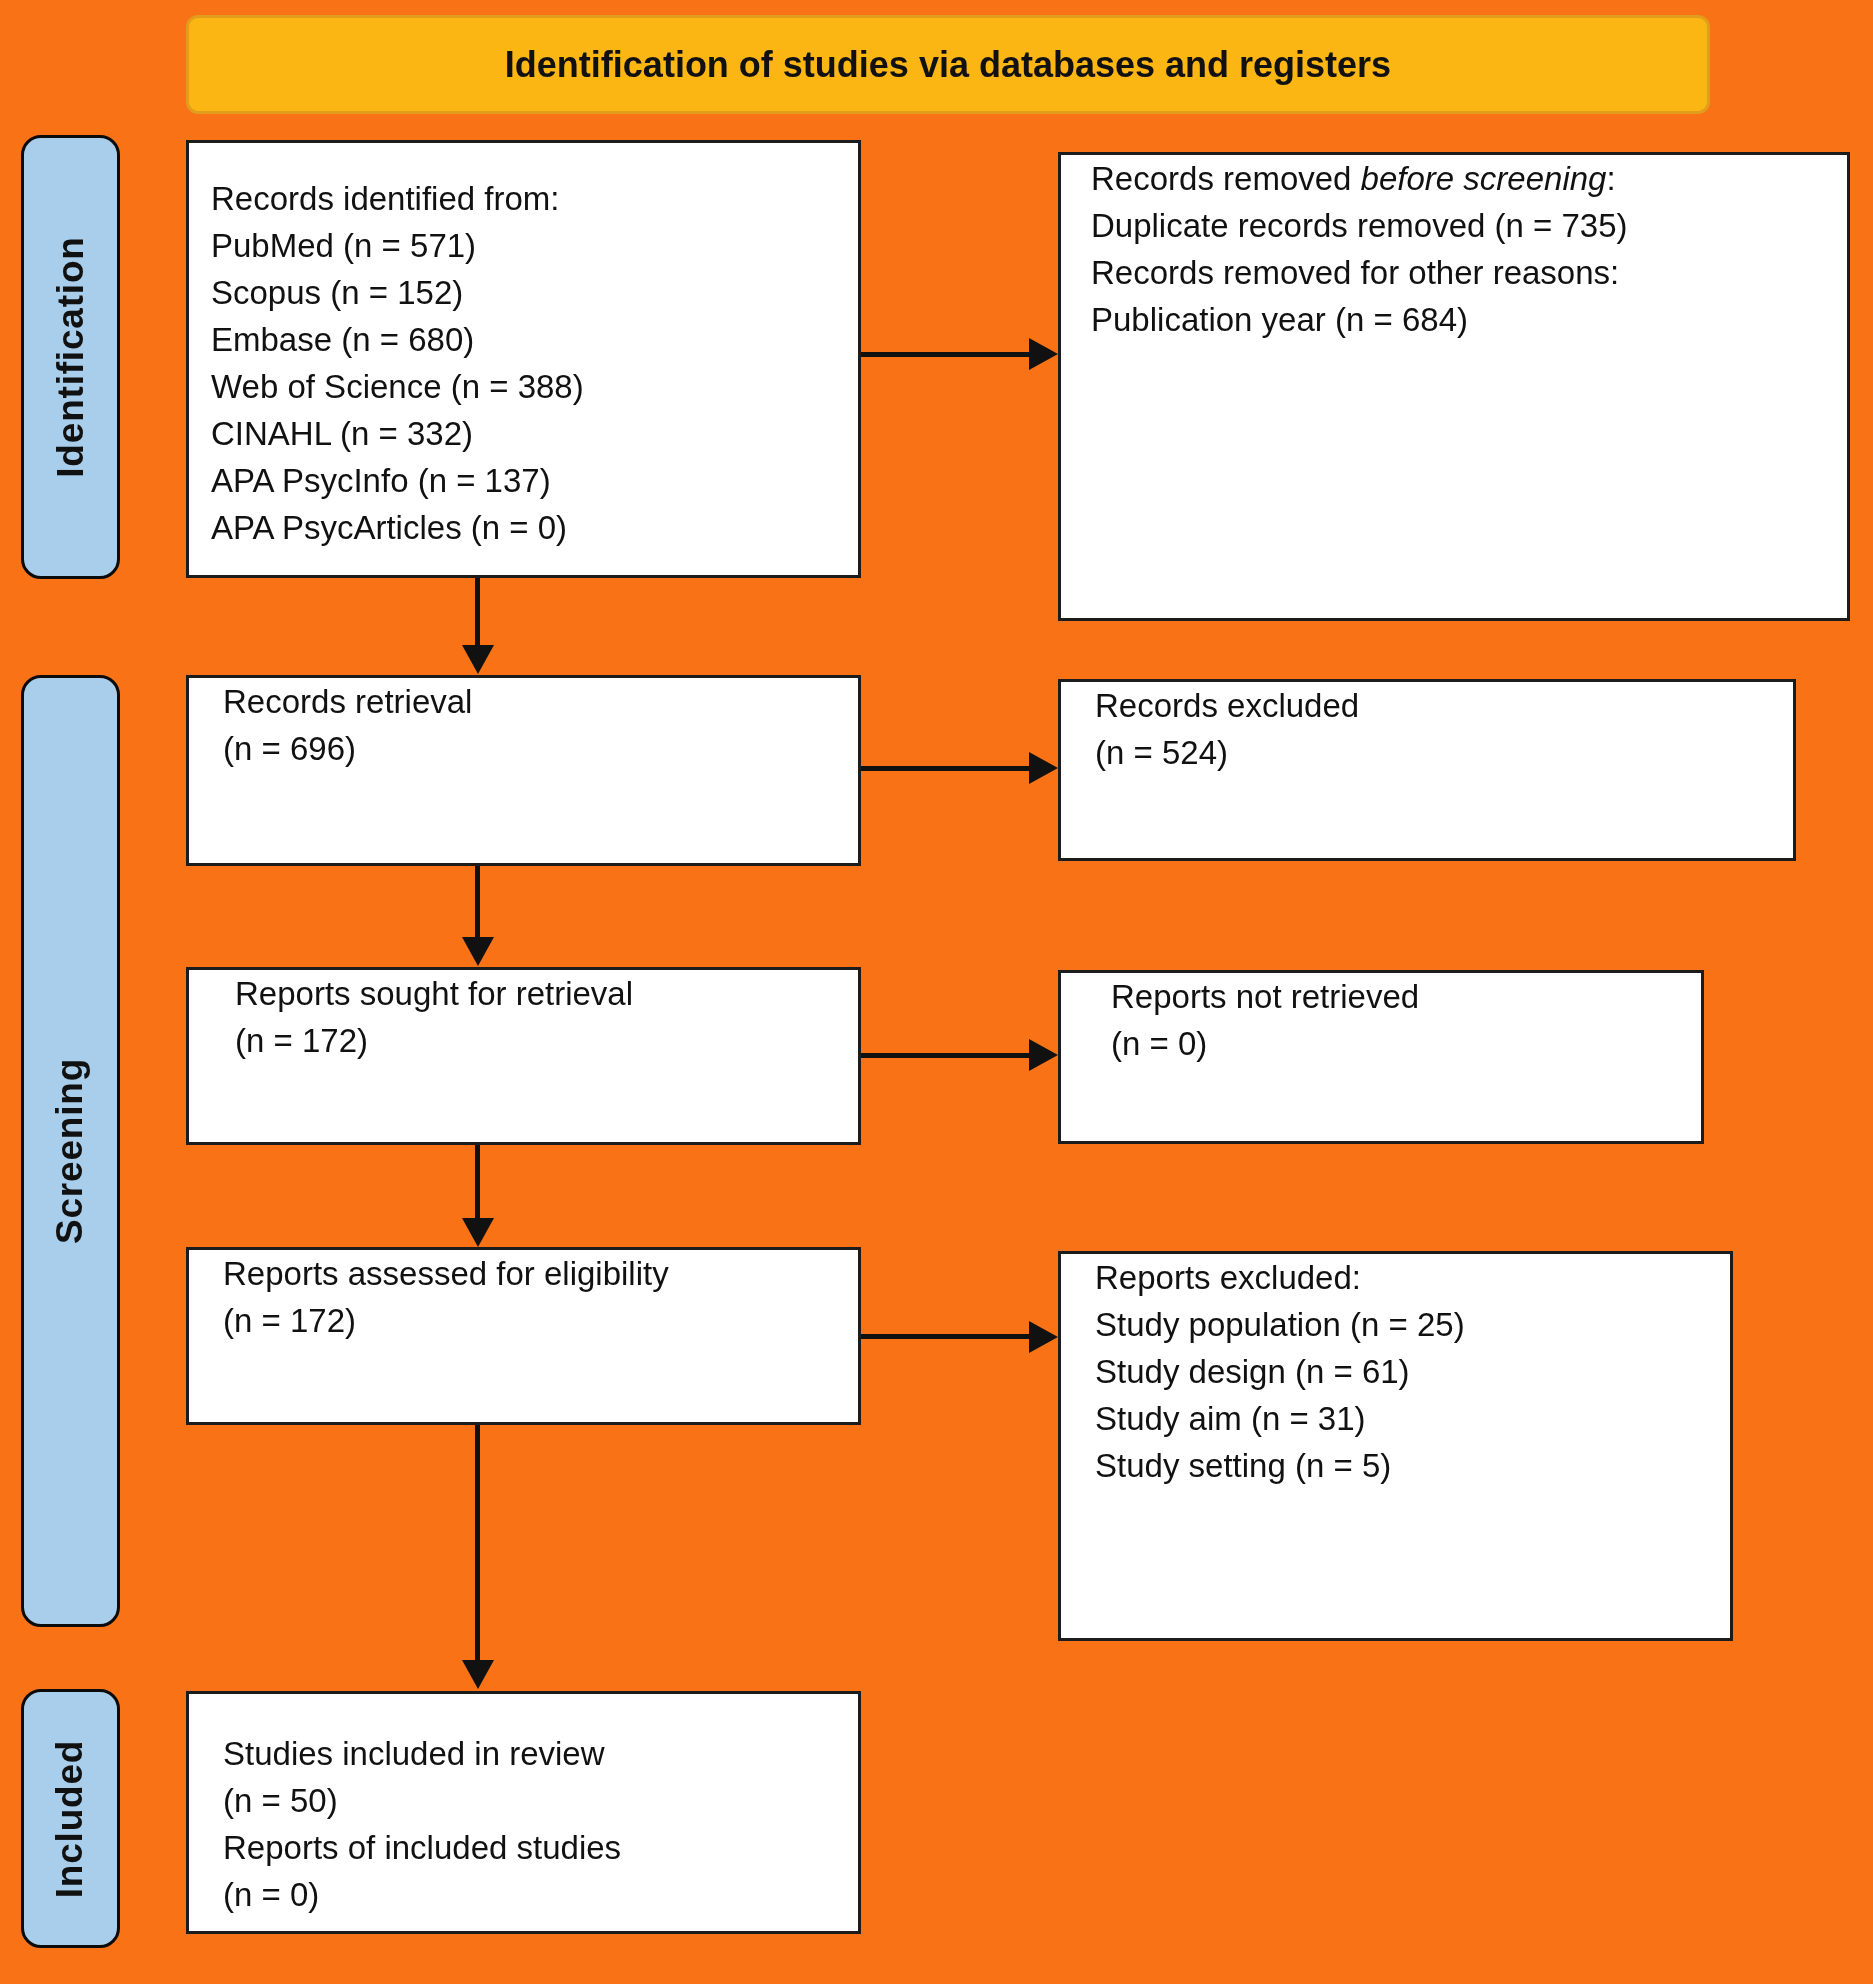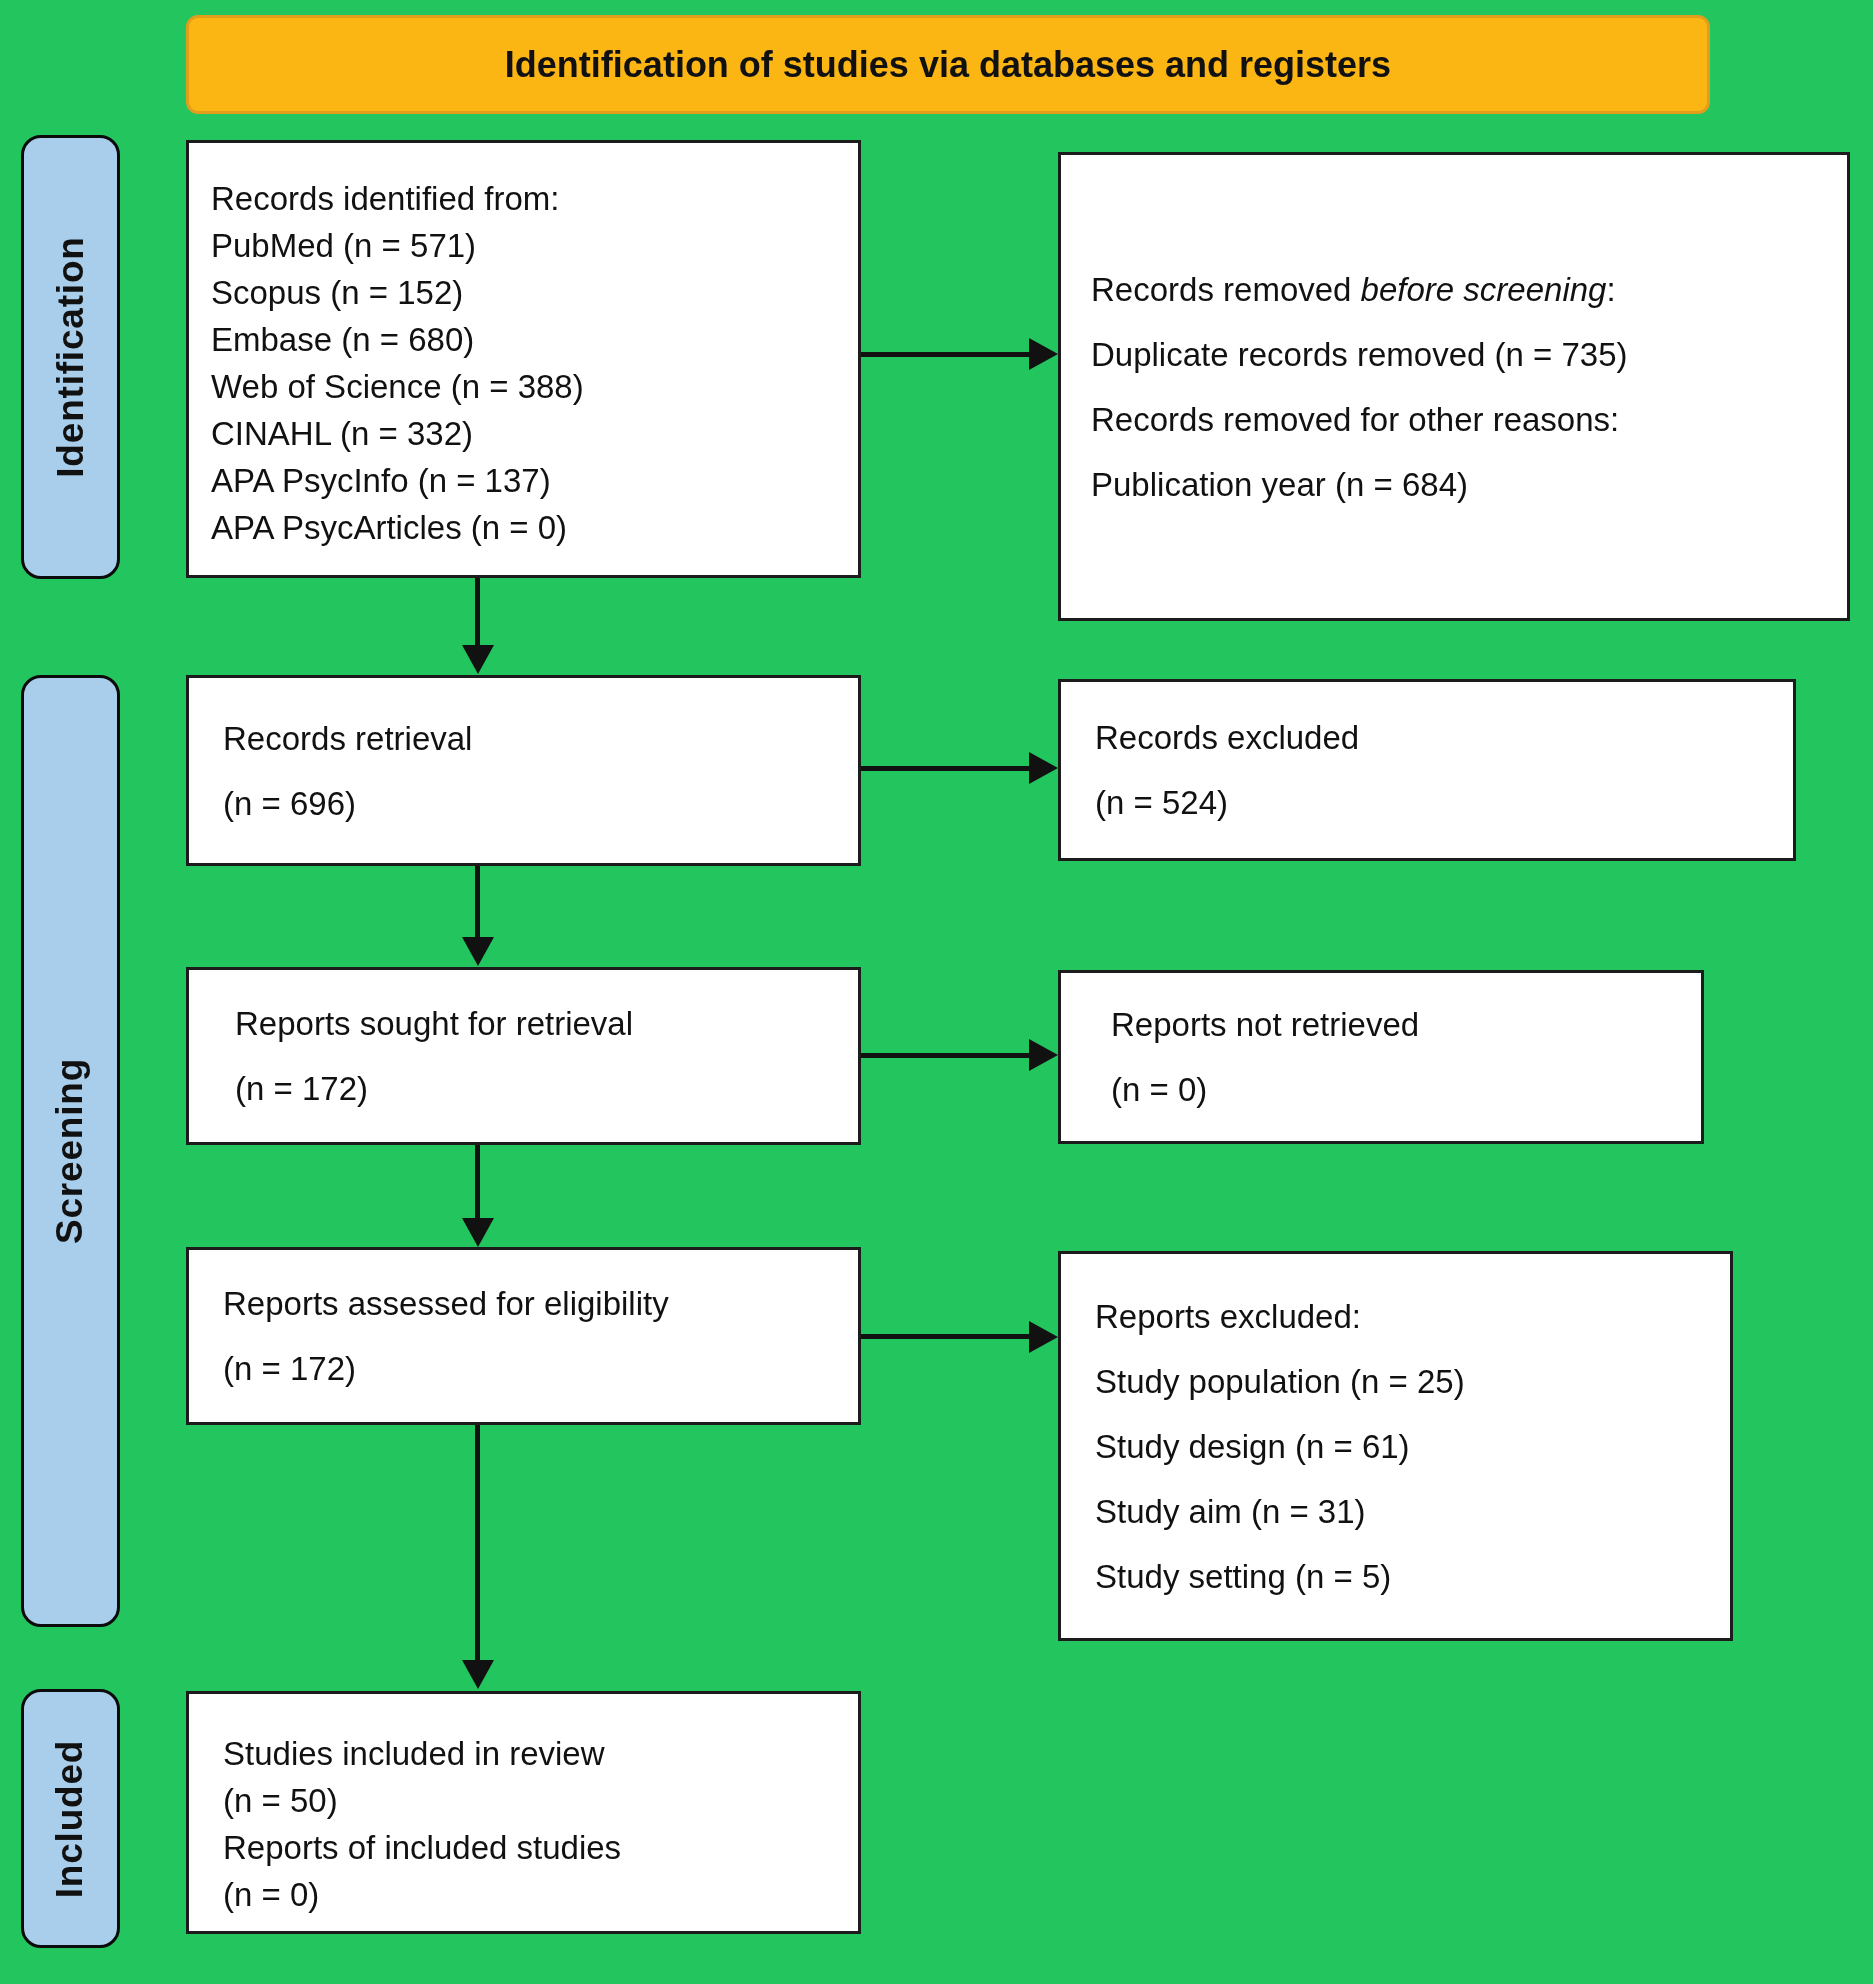--- a/index.html
+++ b/index.html
@@ -5,21 +5,21 @@
   :root{
     --banner-bg:#FCB614;
     --banner-border:#E09E1C;
     --sidebar-bg:#A9CEEB;
     --ink:#111111;
   }
   html,body{margin:0;padding:0;background:#ffffff;}
   #stage{
     position:relative;
     width:1873px;height:1985px;
-    background:#22c55e;
+    background:#f97316;
     font-family:"Liberation Sans","DejaVu Sans",sans-serif;
     color:var(--ink);
   }
   .banner{
     position:absolute;left:186px;top:15px;width:1524px;height:99px;
     background:var(--banner-bg);
     border:3px solid var(--banner-border);
     border-radius:12px;
     display:flex;align-items:center;justify-content:center;
     font-size:36px;font-weight:bold;
@@ -41,21 +41,21 @@
   }
   .box{
     position:absolute;
     background:#ffffff;
     border:3.8px solid #1c1c1c;
     box-sizing:border-box;
     font-size:33px;line-height:47px;
     display:flex;flex-direction:column;
   }
   .box .indent{}
-  .v-center{justify-content:center;gap:18px;}
+  .v-center{}
   .lbox{left:186px;width:675px;}
   .line{white-space:nowrap;}
   .wrapok{white-space:normal;}
   .arrow-line{position:absolute;background:var(--ink);}
   .head-right{
     position:absolute;width:0;height:0;
     border-top:16px solid transparent;
     border-bottom:16px solid transparent;
     border-left:29px solid var(--ink);
   }

